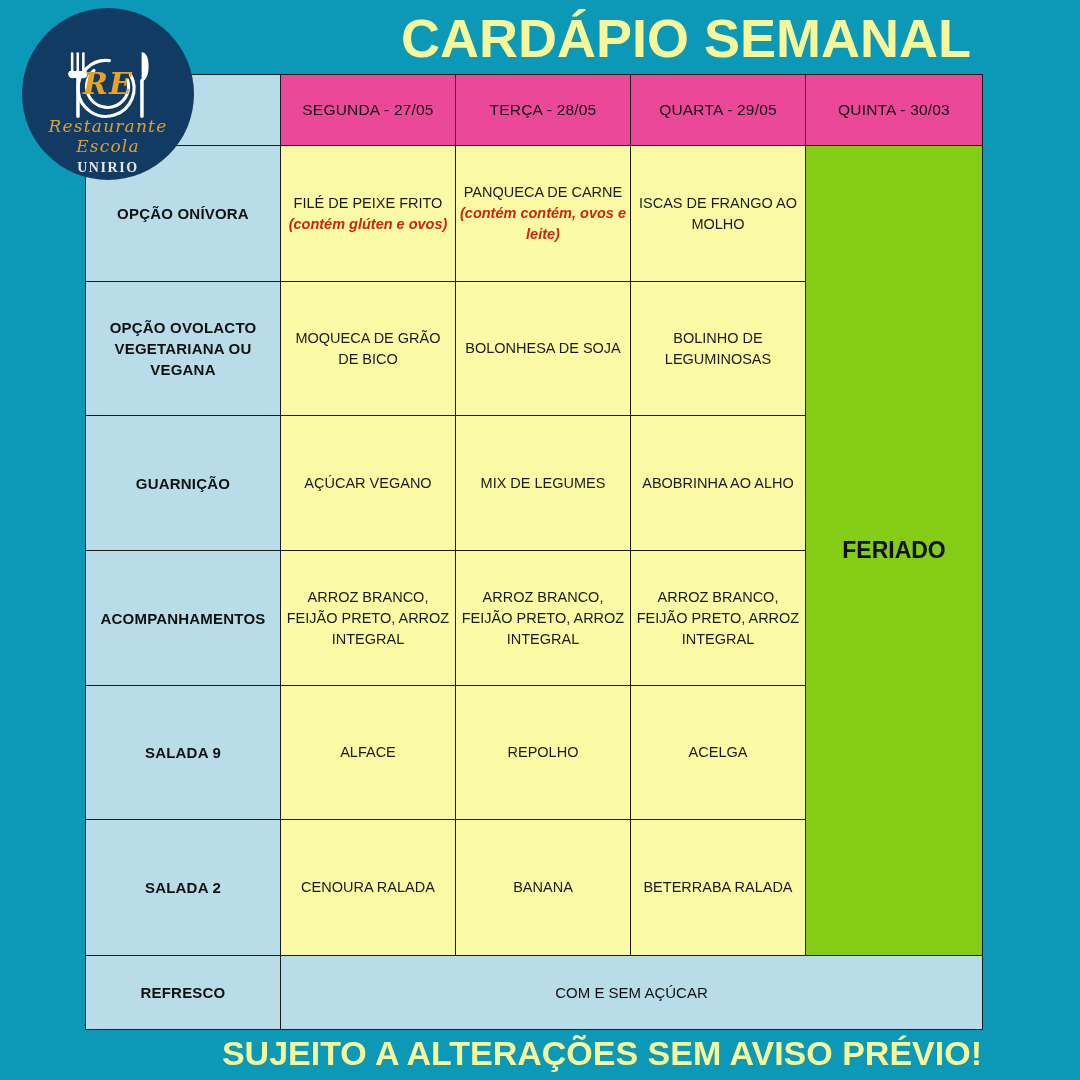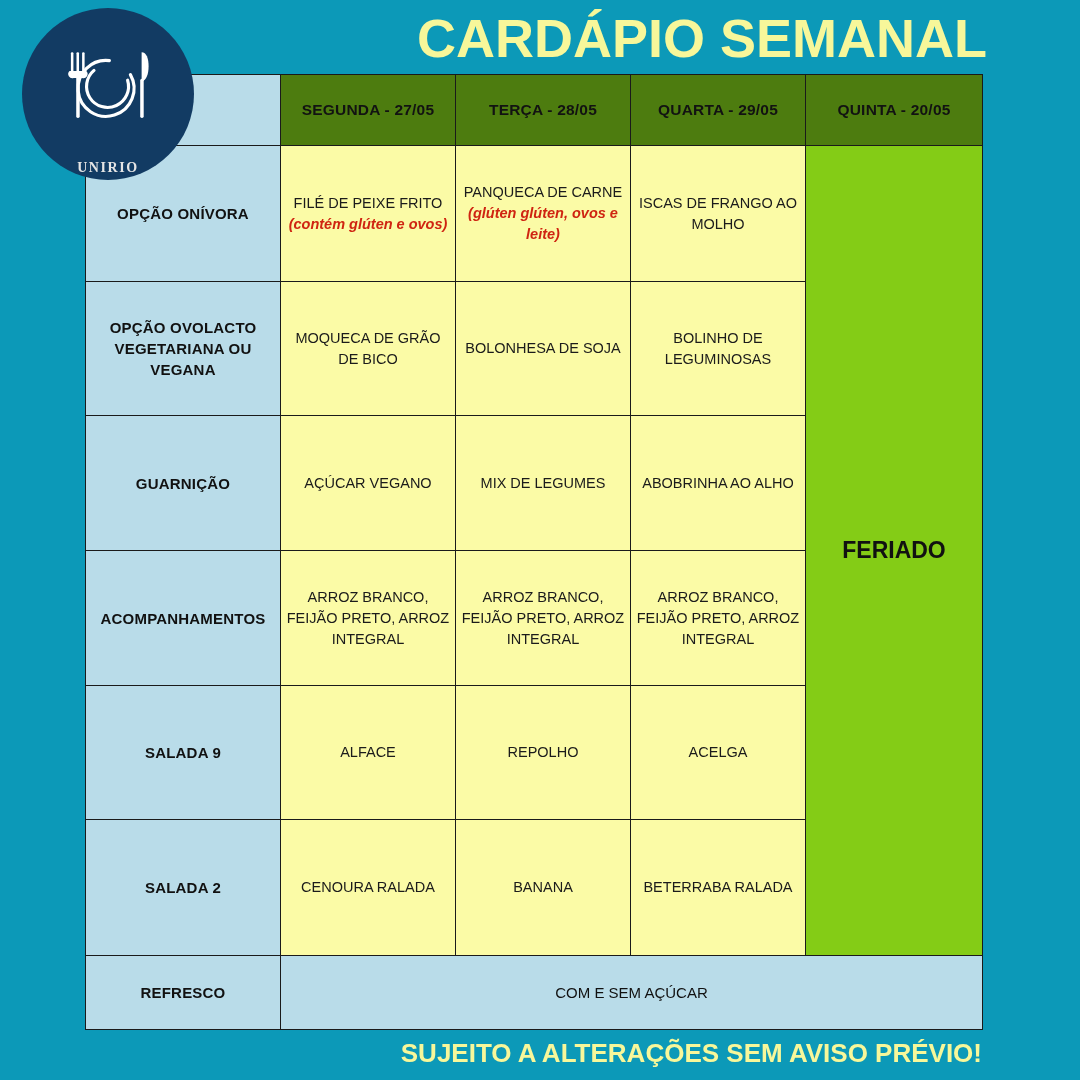--- a/index.html
+++ b/index.html
@@ -11,21 +11,21 @@
     width: 1080px;
     height: 1080px;
     overflow: hidden;
     font-family: "Liberation Sans", sans-serif;
     position: relative;
   }
 
   
   .page-title {
     position: absolute;
-    left: 412px;
+    left: 396px;
     top: 8px;
     width: 580px;
     text-align: center;
     font-size: 54px;
     font-weight: bold;
     color: #f7f79a;
     letter-spacing: 0px;
     line-height: 60px;
     white-space: nowrap;
   }
@@ -101,24 +101,24 @@
     border: 1.6px solid #1a1a1a;
     padding: 2px 4px;
     vertical-align: middle;
     text-align: center;
   }
   .col-label   { width: 195px; }
   .col-day     { width: 175px; }
   .col-day-end { width: 177px; }
 
   .head-cell {
-    background: #4d7c0f;
+    background: #ec4899;
     height: 66px;
     font-size: 15.5px;
-    font-weight: bold;
+    font-weight: normal;
     color: #121212;
     letter-spacing: 0.2px;
     margin-top: 27px;
   }
   .head-blank { background: #b9dce9; }
 
   .row-label {
     background: #b9dce9;
     font-size: 15px;
     font-weight: bold;
@@ -168,21 +168,21 @@
   .r6 { height: 136px; }
   .r7 { height: 74px; }
 
   
   .footer-note {
     position: absolute;
     left: 0;
     top: 1034px;
     width: 982px;
     text-align: right;
-    font-size: 26px;
+    font-size: 34px;
     font-weight: bold;
     color: #f7f79a;
     letter-spacing: 0px;
     line-height: 38px;
   }
 </style>
 </head>
 <body>
 
 <div class="page-title">CARDÁPIO SEMANAL</div>
@@ -201,49 +201,51 @@
     <g fill="none" stroke="#ffffff" stroke-linecap="round">
       <path d="M92 38 A40 40 0 1 1 62 18" stroke-width="4.5"></path>
       <path d="M40 32 A30 30 0 1 0 88 46" stroke-width="4.5"></path>
     </g>
 
     <g fill="#ffffff">
       <path d="M108 6 c7 0 10 9 10 20 c0 11 -3 20 -10 22 z"></path>
       <rect x="106" y="44" width="5" height="56" rx="2.4"></rect>
     </g>
   </svg>
+  <div class="logo-re">RE</div>
+  <div class="logo-name">Restaurante Escola</div>
   <div class="logo-sub">UNIRIO</div>
 </div>
 
 <table class="menu-table">
   <colgroup>
     <col class="col-label">
       <col class="col-day">
       <col class="col-day">
       <col class="col-day">
       <col class="col-day-end">
   </colgroup>
   <tbody>
       <tr>
     <th class="head-blank"></th>
     <th class="head-cell">SEGUNDA - 27/05</th>
     <th class="head-cell">TERÇA - 28/05</th>
     <th class="head-cell">QUARTA - 29/05</th>
-    <th class="head-cell">QUINTA - 20/05</th>
+    <th class="head-cell">QUINTA - 30/03</th>
   </tr>
 
   <tr class="r1">
     <td class="row-label">OPÇÃO ONÍVORA</td>
     <td class="cell">
       <span class="dish">FILÉ DE PEIXE FRITO</span>
       <span class="note">(contém glúten e ovos)</span>
     </td>
     <td class="cell">
       <span class="dish">PANQUECA DE CARNE</span>
-      <span class="note">(glúten glúten, ovos e leite)</span>
+      <span class="note">(contém contém, ovos e leite)</span>
     </td>
     <td class="cell">
       <span class="dish">ISCAS DE FRANGO AO MOLHO</span>
       <span class="note"></span>
     </td>
     <td class="holiday-cell" rowspan="6">FERIADO</td>
   </tr>
 
   <tr class="r2">
     <td class="row-label">OPÇÃO OVOLACTO VEGETARIANA OU VEGANA</td>

